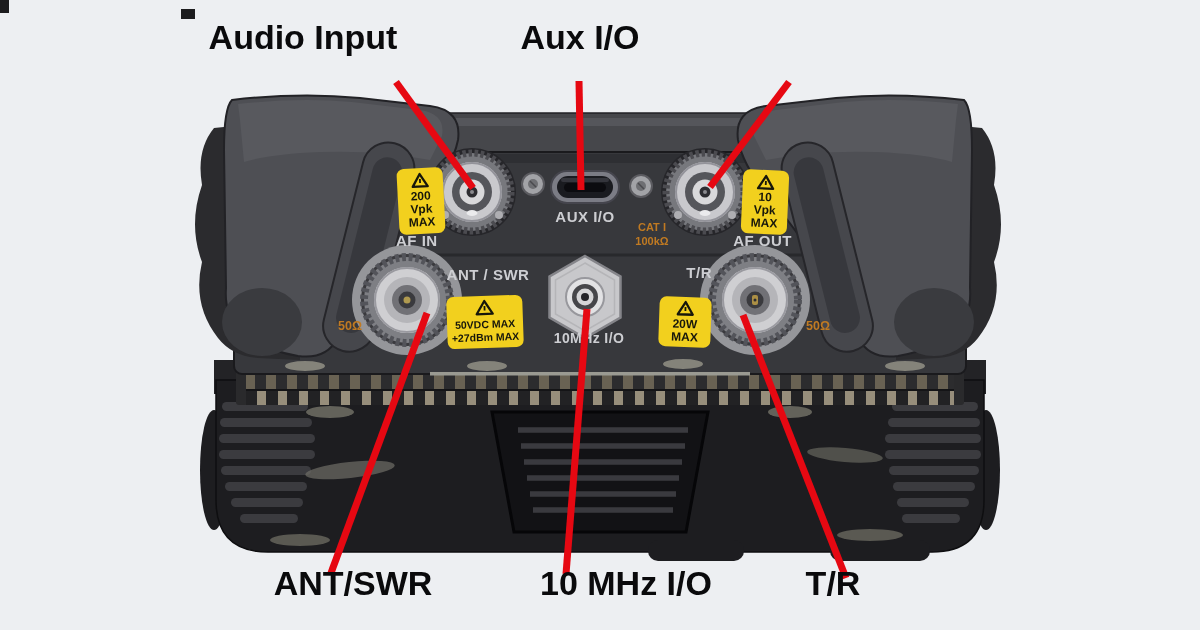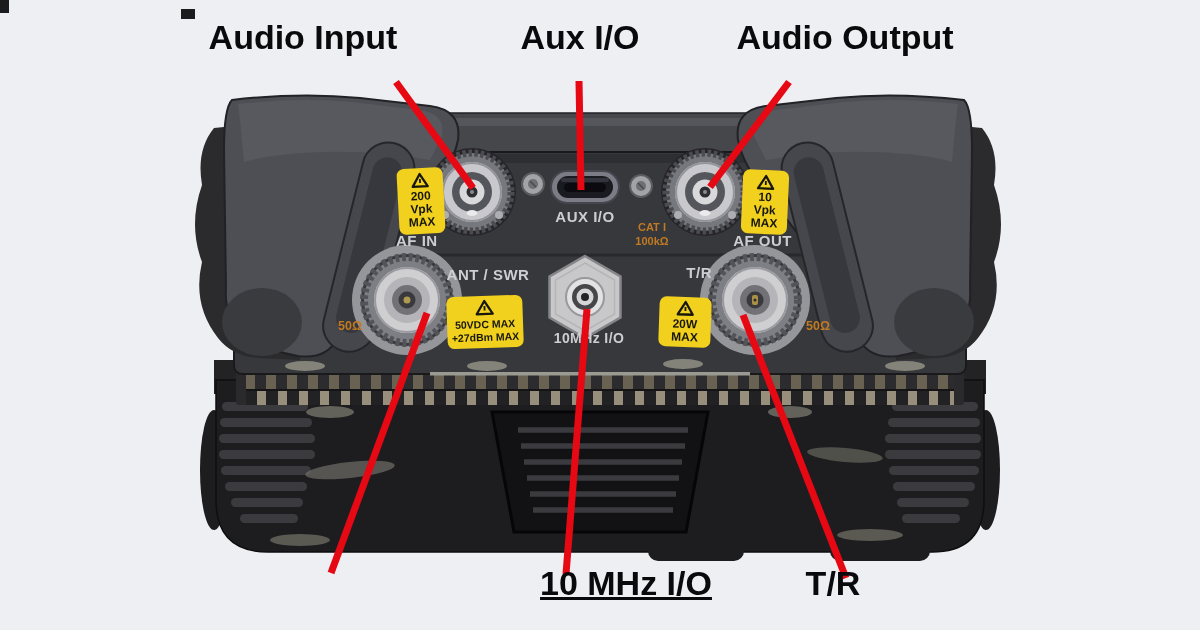--- a/index.html
+++ b/index.html
@@ -230,16 +230,16 @@
       <line x1="789" y1="82" x2="710" y2="187" class="cline"></line>
       <line x1="427" y1="313" x2="331" y2="573" class="cline"></line>
       <line x1="587" y1="309" x2="566" y2="574" class="cline"></line>
       <line x1="743" y1="315" x2="846" y2="578" class="cline"></line>
     </g>
   </svg>
 
   
   <div class="callout" style="left:303px;top:20px;">Audio Input</div>
   <div class="callout" style="left:580px;top:20px;">Aux I/O</div>
-  <div class="callout" style="left:845px;top:20px;">Audio Output</div>
-  <div class="callout" style="left:626px;top:566px;text-decoration:underline;">10 MHz I/O</div>
+  <div class="callout" style="left:353px;top:566px;">ANT/SWR</div>
+  <div class="callout" style="left:626px;top:566px;">10 MHz I/O</div>
   <div class="callout" style="left:833px;top:566px;">T/R</div>
 </div>
 
 </body></html>

